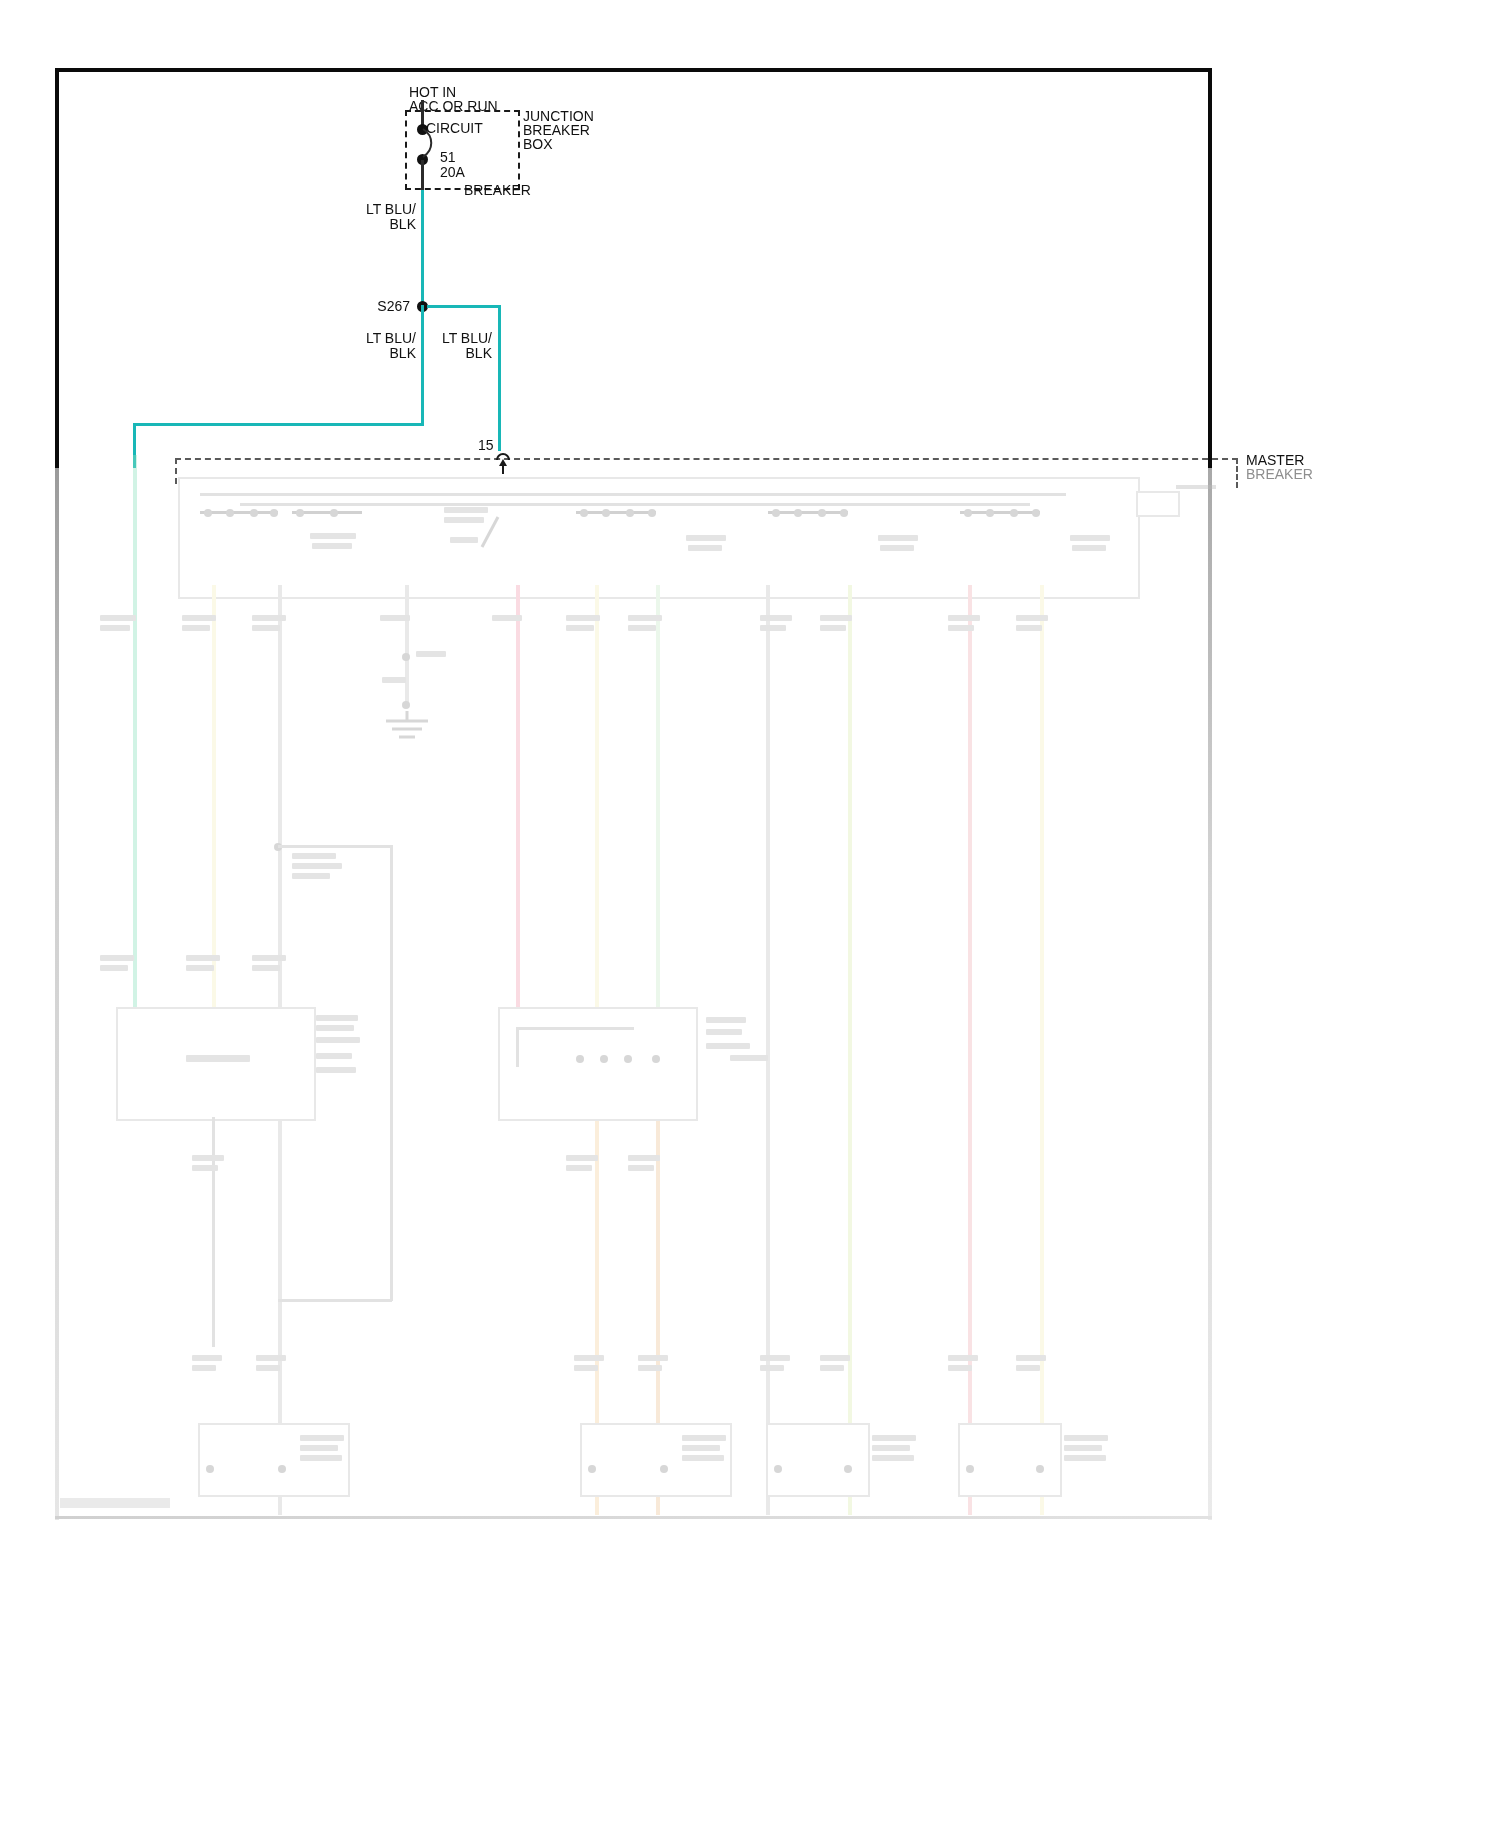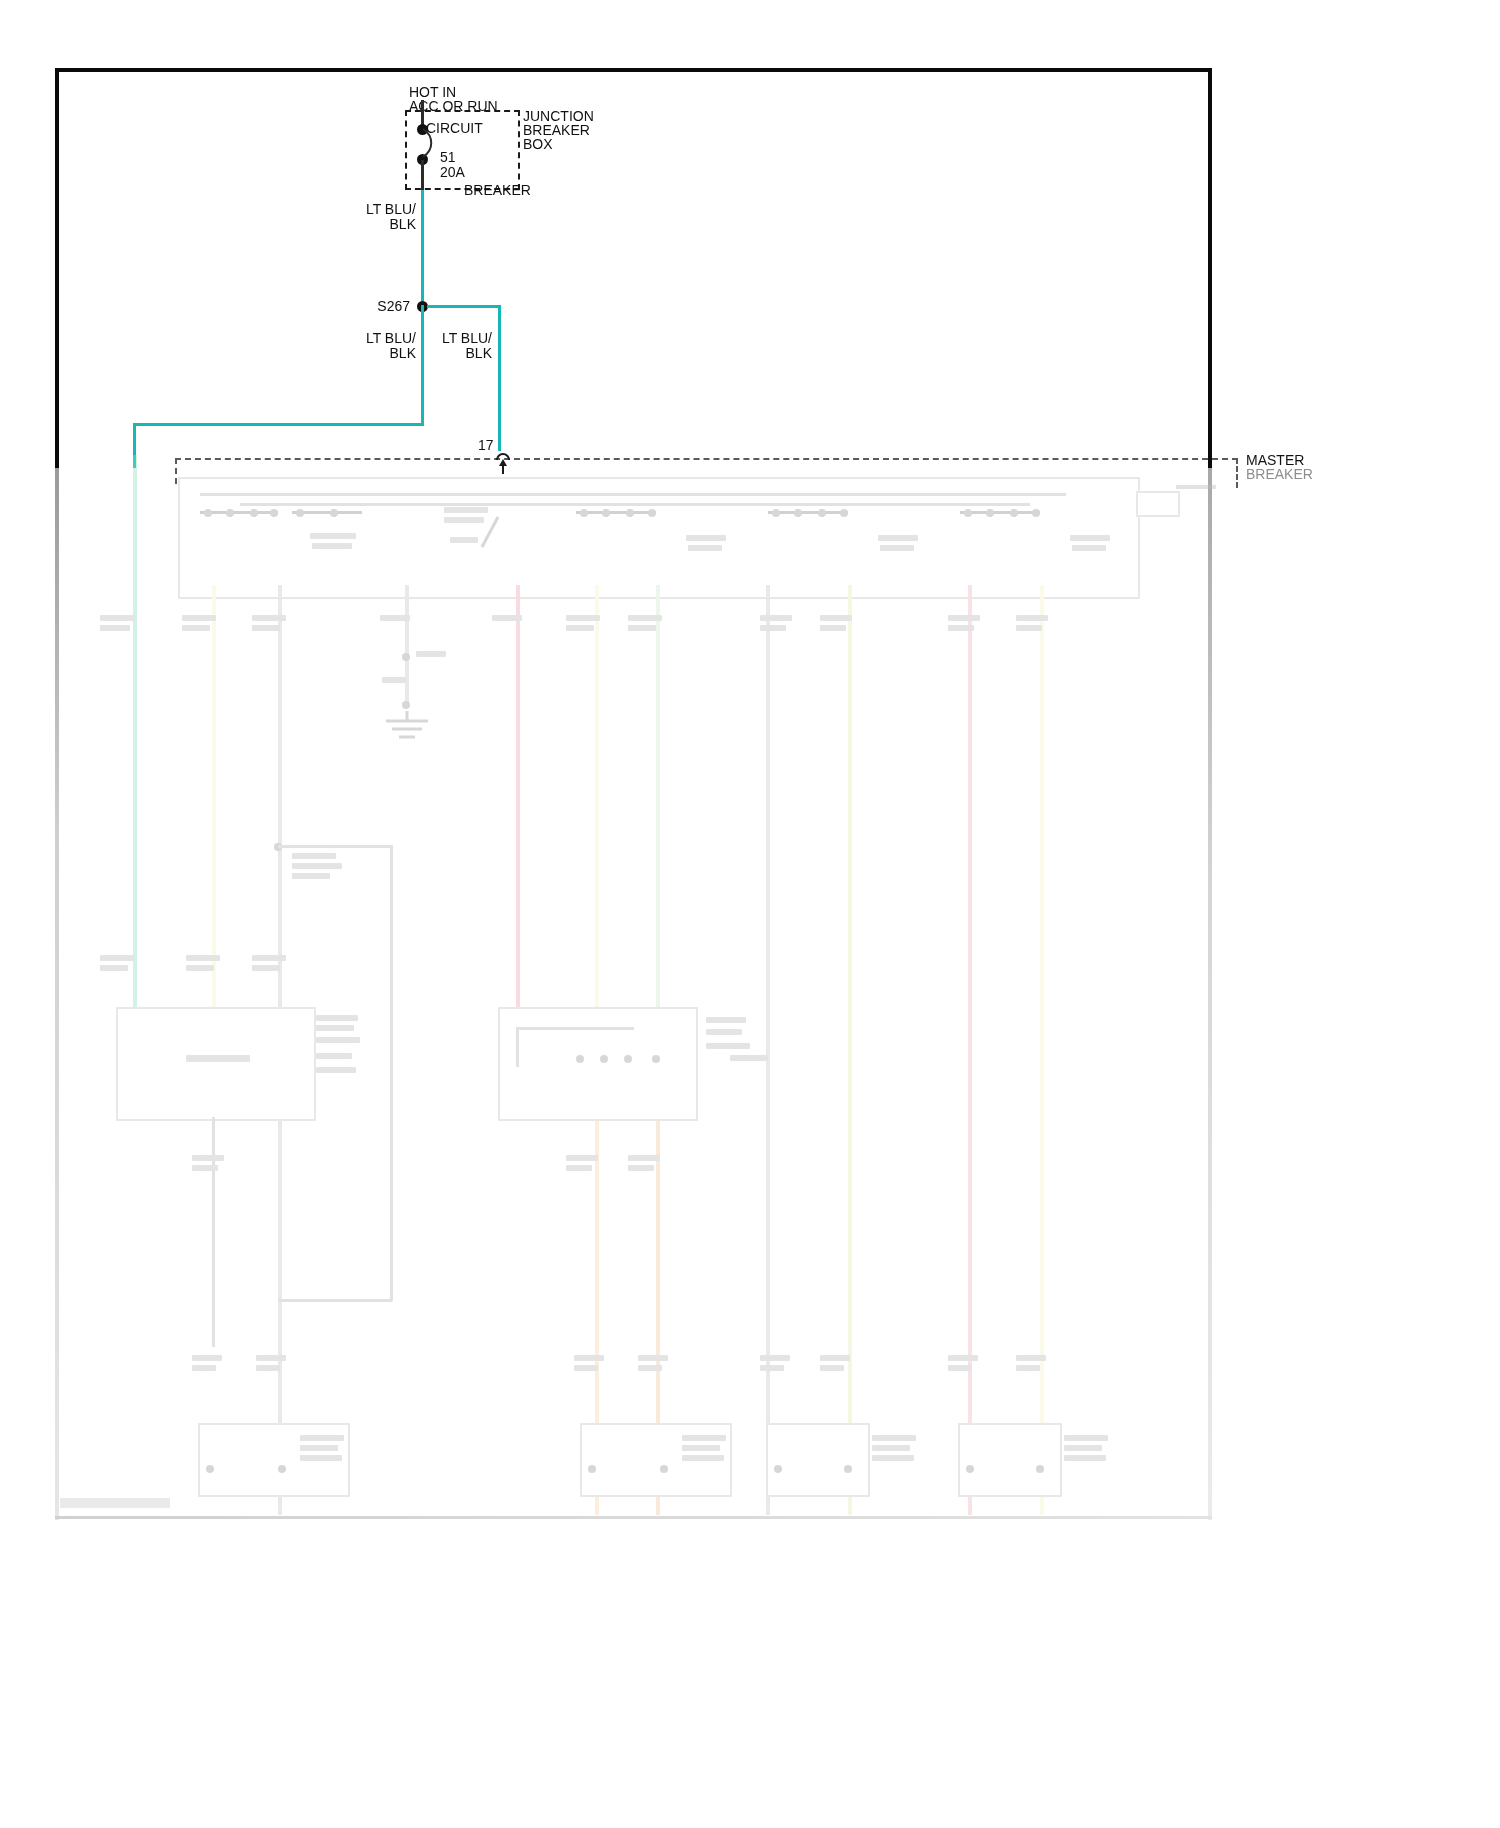--- a/index.html
+++ b/index.html
@@ -297,21 +297,21 @@
   <div class="lbl lbl-r" style="left:336px; top:330px; width:80px;">LT BLU/</div>
   <div class="lbl lbl-r" style="left:336px; top:345px; width:80px;">BLK</div>
 
   <div class="lbl lbl-r" style="left:412px; top:330px; width:80px;">LT BLU/</div>
   <div class="lbl lbl-r" style="left:412px; top:345px; width:80px;">BLK</div>
 
   <div class="mw-dash-top"></div>
   <div class="mw-dash-left"></div>
   <div class="mw-dash-right"></div>
 
-  <div class="lbl" style="left:478px; top:437px;">17</div>
+  <div class="lbl" style="left:478px; top:437px;">15</div>
   <svg class="pin-arrow" viewBox="0 0 16 26">
     <path d="M2,12 A6,6 0 0 1 14,12" fill="none" stroke="#1a1a1a" stroke-width="2"></path>
     <line x1="8" y1="26" x2="8" y2="13" stroke="#1a1a1a" stroke-width="2"></line>
     <path d="M8,11 L4,18 L12,18 Z" fill="#1a1a1a"></path>
   </svg>
 
   <div class="lbl" style="left:1246px; top:452px;">MASTER</div>
   <div class="lbl" style="left:1246px; top:466px; color:#8e8e8e;">BREAKER</div>
 
   <div id="faded">

